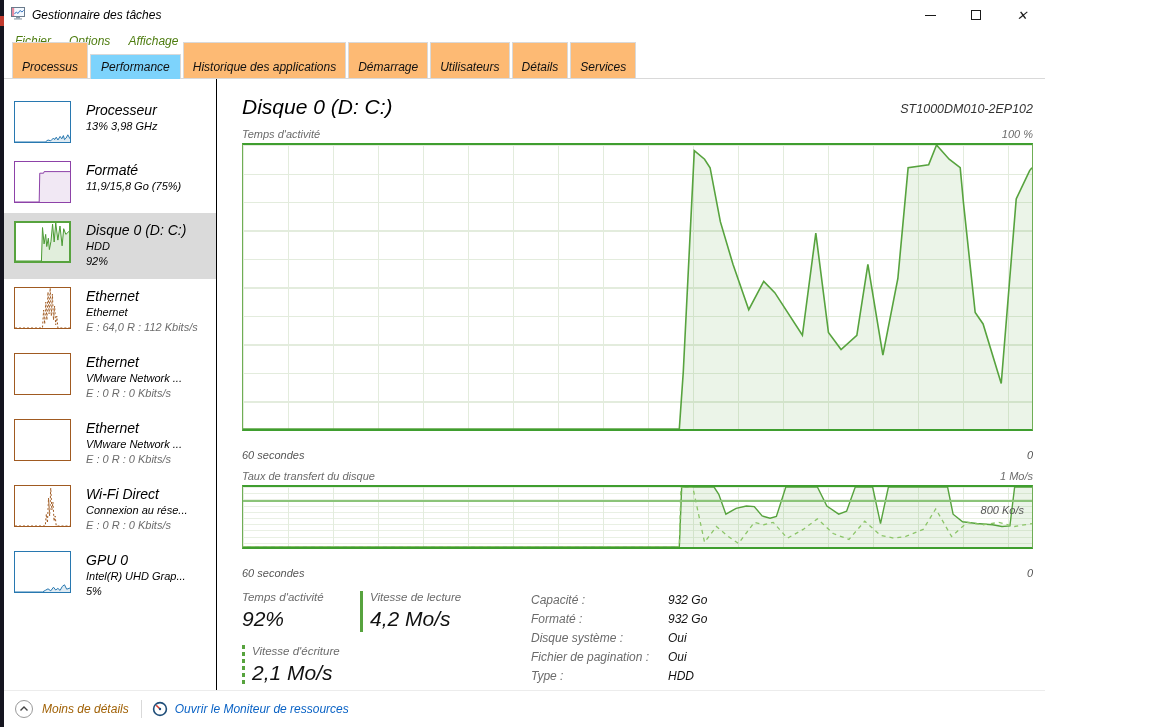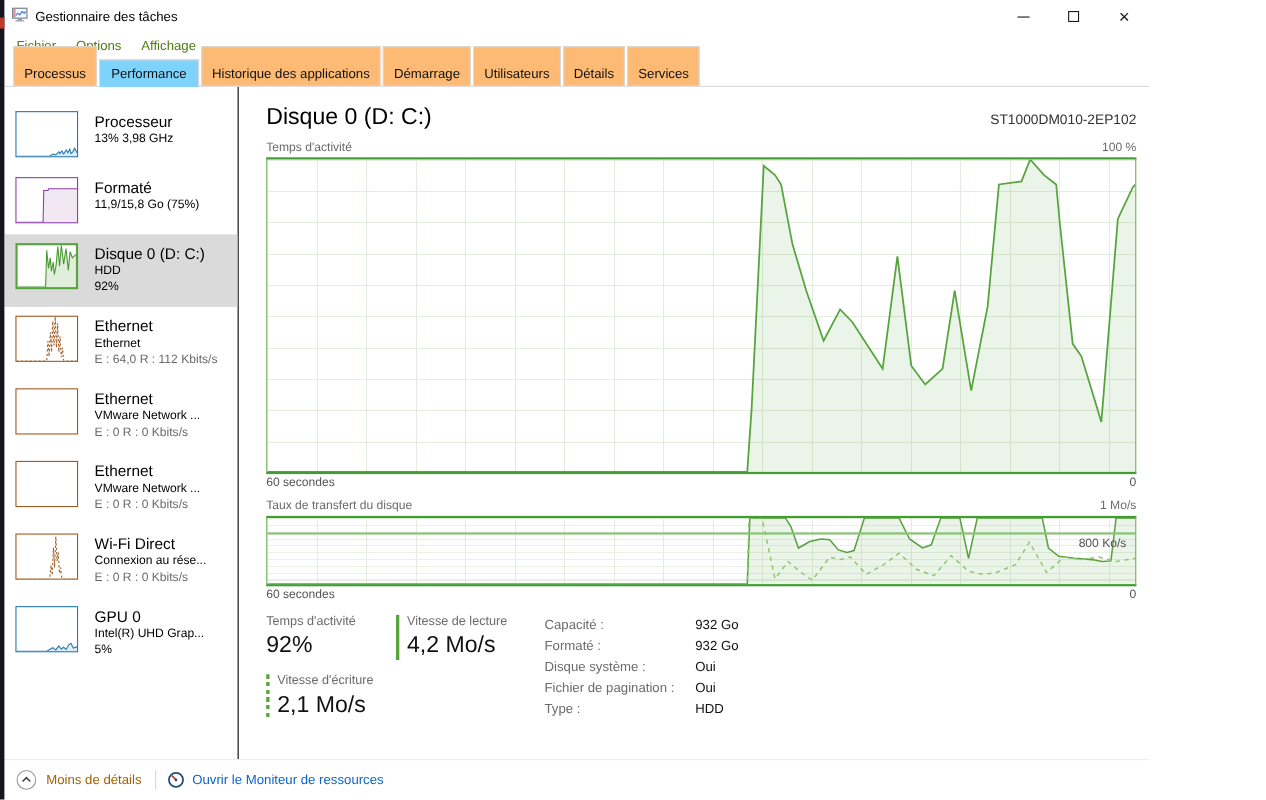--- a/index.html
+++ b/index.html
@@ -1,21 +1,21 @@
 <!DOCTYPE html>
 <html><head>
 <meta charset="utf-8">
 <style>
   * { box-sizing: border-box; margin: 0; padding: 0; }
   html,body { width:1151px; height:727px; }
   body { font-family:"Liberation Sans", sans-serif; background:#fff; color:#111; }
   .screen { display:flex; width:1151px; height:727px; overflow:hidden; }
   .edge-strip { width:4px; background:#15151f; position:relative; flex:none; }
   .edge-red { position:absolute; top:16px; left:0; width:4px; height:10px; background:#c13a2e; }
-  .window { width:1041px; height:727px; background:#fff; display:flex; flex-direction:column; overflow:hidden; }
+  .window { width:1041px; height:727px; background:#fff; display:flex; flex-direction:column; overflow:hidden;font-style:italic; }
 
   
   .titlebar { height:30px; display:flex; align-items:center; flex:none; }
   .app-icon { margin:0 6px 0 6px; flex:none; }
   .win-title { font-size:12px; color:#000; }
   .win-controls { margin-left:auto; display:flex; height:30px; }
   .ctrl { width:46px; height:30px; display:flex; align-items:center; justify-content:center; cursor:default; }
   .glyph-min { width:11px; height:1px; background:#1a1a1a; }
   .glyph-max { width:10px; height:10px; border:1px solid #1a1a1a; }
   .glyph-close { font-size:13px; color:#1a1a1a; line-height:1; }
@@ -42,21 +42,21 @@
   .si-line { font-size:11px; line-height:15px; color:#000; white-space:nowrap; }
   .si-line.dim { color:#6b6b6b; }
   .si-line:empty { display:none; }
 
   .main { flex:1; min-width:0; padding:16px 12px 0 25px; overflow:hidden; }
   .main-head { display:flex; justify-content:space-between; align-items:flex-end; }
   .main-head h1 { font-size:21px; font-weight:400; color:#000; }
   .model { font-size:12.5px; color:#333; margin-bottom:3px; }
 
   .chart-caption { display:flex; justify-content:space-between; font-size:11px; color:#6b6b6b; margin-top:9px; margin-bottom:3px; }
-  .chart-axis { display:flex; justify-content:space-between; font-size:11px; color:#555; margin-top:2px; }
+  .chart-axis { display:flex; justify-content:space-between; font-size:11px; color:#555; margin-top:18px; }
 
   .chart { position:relative; overflow:hidden; background:#fff;
            border:1px solid #6fae55; border-top:2px solid #3f9e2f; border-bottom:2px solid #3f9e2f; }
   .chart svg { position:absolute; inset:0; width:100%; height:100%; display:block; }
   .chart.big { height:288px;
     background-image:
       repeating-linear-gradient(to right, #e3ecdd 0 1px, transparent 1px 45px),
       repeating-linear-gradient(to bottom, #e3ecdd 0 1px, transparent 1px 28.5px); }
   .chart.small { height:64px; margin-top:1px;
     background-image:
@@ -67,21 +67,21 @@
 
   .stats { display:flex; margin-top:12px; }
   .stats-left { display:grid; grid-template-columns:118px 1fr; row-gap:13px; width:253px; flex:none; }
   .stat .lbl { font-size:11.5px; color:#6b6b6b; margin-bottom:4px; white-space:nowrap; }
   .stat .val { font-size:21px; font-weight:400; color:#111; white-space:nowrap; }
   .speed { display:flex; }
   .bar { width:3px; margin-right:7px; flex:none; }
   .bar.solid { background:#57a33e; }
   .bar.dotted { background:repeating-linear-gradient(to bottom, #57a33e 0 4px, transparent 4px 7px); }
 
-  .stats-right { flex:1; }
+  .stats-right { flex:1;margin-left:36px; }
   .kv { display:flex; font-size:12px; line-height:19px; }
   .kv .k { width:137px; color:#6b6b6b; flex:none; }
   .kv .v { color:#111; }
 
   
   .footer { height:37px; border-top:1px solid #ececec; display:flex; align-items:center; padding-left:10px; flex:none; }
   .footer-text { font-size:12px; color:#a16207; margin-left:8px; }
   .v-div { width:1px; height:18px; background:#d9d9d9; margin:0 10px 0 12px; }
   .res-link { font-size:12px; margin-left:7px; cursor:pointer; }
 </style>

